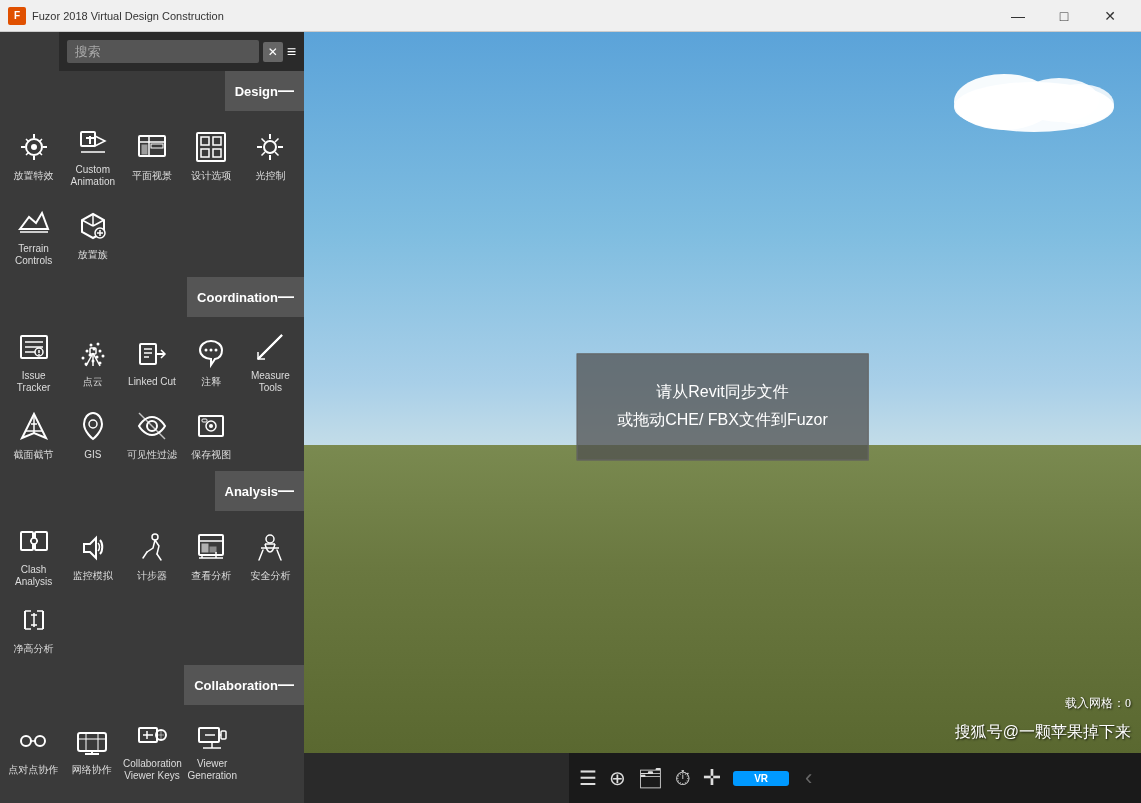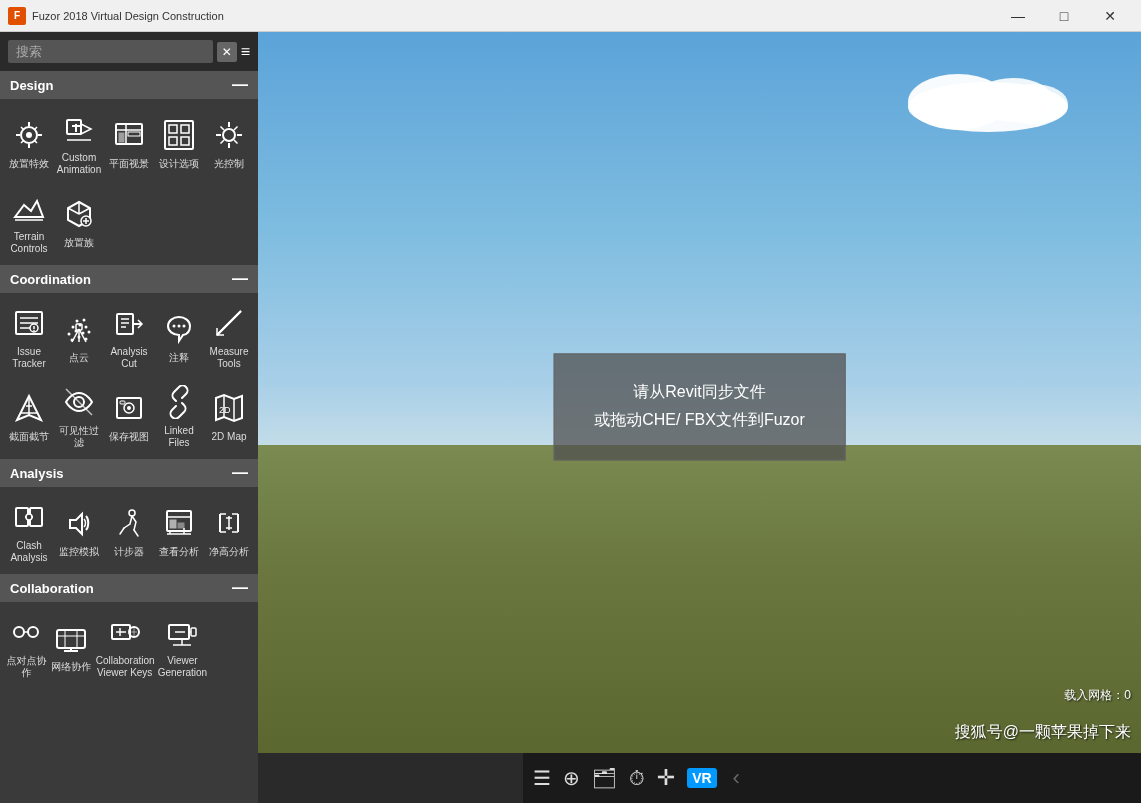--- a/index.html
+++ b/index.html
@@ -35,27 +35,28 @@
     }
 
     
     #main {
       display: flex;
       height: calc(803px - 32px);
     }
 
     
     #sidebar {
-      width: 258px;
+      width: 304px;
       background: #3a3a3a;
       display: flex;
       flex-direction: column;
       overflow-y: auto;
       overflow-x: hidden;
       flex-shrink: 0;
+      align-items: flex-end;
     }
     #sidebar::-webkit-scrollbar { width: 4px; }
     #sidebar::-webkit-scrollbar-thumb { background: #666; }
 
     
     .search-bar {
       background: #2a2a2a;
       padding: 8px;
       display: flex;
       align-items: center;
@@ -84,21 +85,21 @@
     .search-menu-btn {
       background: none; border: none; color: #fff; cursor: pointer; font-size: 16px;
     }
 
     
     .section-header {
       display: flex;
       align-items: center;
       justify-content: space-between;
       background: #555;
-      padding: 5px 10px;
+      padding: 11px 10px;
       color: #fff;
       font-size: 13px;
       font-weight: bold;
     }
     .section-collapse { color: #fff; font-size: 16px; }
 
     
     .tool-grid {
       display: grid;
       grid-template-columns: repeat(5, 1fr);
@@ -149,23 +150,23 @@
       font-size: 22px;
       cursor: pointer;
       opacity: 0.85;
     }
     .toolbar-separator {
       color: #666; font-size: 22px;
     }
     .vr-badge {
       background: #0099ff;
       color: white;
-      font-size: 14px;
+      font-size: 10px;
       font-weight: bold;
-      padding: 2px 5px;
+      padding: 2px 21px;
       border-radius: 3px;
     }
 
     
     #viewport {
       flex: 1;
       position: relative;
       overflow: hidden;
     }
 
@@ -209,21 +210,22 @@
       position: absolute;
       bottom: 60px;
       right: 10px;
       color: #fff;
       font-size: 13px;
       text-shadow: 1px 1px 2px rgba(0,0,0,0.8);
       text-align: right;
     }
     .watermark-top {
       font-size: 12px;
-      margin-bottom: 18px;
+      margin-bottom: 10px;
+      font-family: Liberation Serif, serif;
     }
     .watermark-bottom {
       font-size: 16px;
     }
   </style>
 </head>
 <body>
 
 <div id="titlebar">
   <div class="app-icon">F</div>
@@ -386,21 +388,21 @@
         <div class="tool-icon">
           <svg viewBox="0 0 34 34" fill="none" xmlns="http://www.w3.org/2000/svg">
             <rect x="5" y="8" width="16" height="20" rx="1" stroke="#fff" stroke-width="2" fill="none"></rect>
             <line x1="21" y1="18" x2="29" y2="18" stroke="#fff" stroke-width="2"></line>
             <path d="M26 14 L30 18 L26 22" stroke="#fff" stroke-width="1.5" fill="none"></path>
             <line x1="9" y1="13" x2="17" y2="13" stroke="#fff" stroke-width="1.5"></line>
             <line x1="9" y1="17" x2="17" y2="17" stroke="#fff" stroke-width="1.5"></line>
             <line x1="9" y1="21" x2="14" y2="21" stroke="#fff" stroke-width="1.5"></line>
           </svg>
         </div>
-        <span class="tool-label">Analysis Cut</span>
+        <span class="tool-label">Linked Cut</span>
       </div>
 
       <div class="tool-item">
         <div class="tool-icon">
           <svg viewBox="0 0 34 34" fill="none" xmlns="http://www.w3.org/2000/svg">
             <path d="M17 5 C11 5 6 9 6 14 C6 19 11 23 17 23 L17 29 L21 23 C27 22 28 18 28 14 C28 9 23 5 17 5 Z" stroke="#fff" stroke-width="2" fill="none"></path>
             <circle cx="12" cy="14" r="1.5" fill="#fff"></circle>
             <circle cx="17" cy="14" r="1.5" fill="#fff"></circle>
             <circle cx="22" cy="14" r="1.5" fill="#fff"></circle>
           </svg>
@@ -427,20 +429,29 @@
           <svg viewBox="0 0 34 34" fill="none" xmlns="http://www.w3.org/2000/svg">
             <path d="M17 5 L5 29 L17 24 L29 29 Z" stroke="#fff" stroke-width="2" fill="none"></path>
             <path d="M17 5 L17 24" stroke="#fff" stroke-width="1.5"></path>
             <path d="M8 22 L26 22" stroke="#fff" stroke-width="1.5"></path>
             <path d="M14 15 L20 15" stroke="#fff" stroke-width="1.5"></path>
           </svg>
         </div>
         <span class="tool-label">截面截节</span>
       </div>
 
+      <div class="tool-item">
+        <div class="tool-icon">
+          <svg viewBox="0 0 34 34" fill="none" xmlns="http://www.w3.org/2000/svg">
+            <path d="M17 4 C12 4 8 9 8 15 C8 23 17 30 17 30 C17 30 26 23 26 15 C26 9 22 4 17 4 Z" stroke="#fff" stroke-width="2" fill="none"></path>
+            <circle cx="17" cy="15" r="4" stroke="#fff" stroke-width="1.5" fill="none"></circle>
+          </svg>
+        </div>
+        <span class="tool-label">GIS</span>
+      </div>
 
       <div class="tool-item">
         <div class="tool-icon">
           <svg viewBox="0 0 34 34" fill="none" xmlns="http://www.w3.org/2000/svg">
             <path d="M4 17 C4 17 9 8 17 8 C25 8 30 17 30 17 C30 17 25 26 17 26 C9 26 4 17 4 17 Z" stroke="#fff" stroke-width="2" fill="none"></path>
             <circle cx="17" cy="17" r="5" stroke="#fff" stroke-width="2" fill="none"></circle>
             <line x1="4" y1="4" x2="30" y2="30" stroke="#fff" stroke-width="1.5" opacity="0.7"></line>
           </svg>
         </div>
         <span class="tool-label">可见性过滤</span>
@@ -451,41 +462,21 @@
           <svg viewBox="0 0 34 34" fill="none" xmlns="http://www.w3.org/2000/svg">
             <rect x="5" y="7" width="24" height="20" rx="1" stroke="#fff" stroke-width="2" fill="none"></rect>
             <circle cx="17" cy="17" r="5" stroke="#fff" stroke-width="1.5" fill="none"></circle>
             <circle cx="17" cy="17" r="2" fill="#fff"></circle>
             <rect x="8" y="10" width="5" height="3" rx="1" stroke="#fff" stroke-width="1" fill="none"></rect>
           </svg>
         </div>
         <span class="tool-label">保存视图</span>
       </div>
 
-      <div class="tool-item">
-        <div class="tool-icon">
-          <svg viewBox="0 0 34 34" fill="none" xmlns="http://www.w3.org/2000/svg">
-            <path d="M14 21 L10 25 C8 27 8 30 10 32 C12 34 15 34 17 32 L22 27 C24 25 24 22 22 20 L20 18" stroke="#fff" stroke-width="2" fill="none" stroke-linecap="round"></path>
-            <path d="M20 13 L24 9 C26 7 26 4 24 2 C22 0 19 0 17 2 L12 7 C10 9 10 12 12 14 L14 16" stroke="#fff" stroke-width="2" fill="none" stroke-linecap="round"></path>
-          </svg>
-        </div>
-        <span class="tool-label">Linked Files</span>
-      </div>
-
-      <div class="tool-item">
-        <div class="tool-icon">
-          <svg viewBox="0 0 34 34" fill="none" xmlns="http://www.w3.org/2000/svg">
-            <path d="M4 7 L12 4 L22 8 L30 5 L30 27 L22 30 L12 26 L4 29 Z" stroke="#fff" stroke-width="2" fill="none"></path>
-            <line x1="12" y1="4" x2="12" y2="26" stroke="#fff" stroke-width="1.5"></line>
-            <line x1="22" y1="8" x2="22" y2="30" stroke="#fff" stroke-width="1.5"></line>
-            <text x="7" y="22" fill="#fff" font-size="9" font-family="Arial">2D</text>
-          </svg>
-        </div>
-        <span class="tool-label">2D Map</span>
-      </div>
+
     </div>
 
     <div class="section-header">
       <span>Analysis</span>
       <span class="section-collapse">—</span>
     </div>
     <div class="tool-grid">
 
       <div class="tool-item">
         <div class="tool-icon">
@@ -529,20 +520,32 @@
             <rect x="8" y="14" width="6" height="8" stroke="#fff" stroke-width="1" fill="#fff" opacity="0.6"></rect>
             <rect x="16" y="17" width="6" height="5" stroke="#fff" stroke-width="1" fill="#fff" opacity="0.4"></rect>
             <line x1="5" y1="28" x2="29" y2="28" stroke="#fff" stroke-width="1.5"></line>
             <line x1="8" y1="25" x2="8" y2="28" stroke="#fff" stroke-width="1.5"></line>
             <line x1="22" y1="22" x2="22" y2="28" stroke="#fff" stroke-width="1.5"></line>
           </svg>
         </div>
         <span class="tool-label">查看分析</span>
       </div>
 
+      <div class="tool-item">
+        <div class="tool-icon">
+          <svg viewBox="0 0 34 34" fill="none" xmlns="http://www.w3.org/2000/svg">
+            <circle cx="17" cy="9" r="4" stroke="#fff" stroke-width="1.5" fill="none"></circle>
+            <path d="M10 20 L6 30 M24 20 L28 30" stroke="#fff" stroke-width="1.5" fill="none" stroke-linecap="round"></path>
+            <path d="M12 14 C12 14 14 22 17 22 C20 22 22 14 22 14" stroke="#fff" stroke-width="1.5" fill="none"></path>
+            <path d="M8 18 L26 18" stroke="#fff" stroke-width="1.5"></path>
+            <path d="M12 14 L22 14" stroke="#fff" stroke-width="1.5"></path>
+          </svg>
+        </div>
+        <span class="tool-label">安全分析</span>
+      </div>
 
       <div class="tool-item">
         <div class="tool-icon">
           <svg viewBox="0 0 34 34" fill="none" xmlns="http://www.w3.org/2000/svg">
             <line x1="8" y1="8" x2="8" y2="26" stroke="#fff" stroke-width="2"></line>
             <line x1="26" y1="8" x2="26" y2="26" stroke="#fff" stroke-width="2"></line>
             <path d="M8 8 L14 8 M8 26 L14 26" stroke="#fff" stroke-width="1.5"></path>
             <path d="M20 8 L26 8 M20 26 L26 26" stroke="#fff" stroke-width="1.5"></path>
             <path d="M17 10 L17 24 M14 12 L20 12 M14 22 L20 22" stroke="#fff" stroke-width="1.5"></path>
           </svg>

